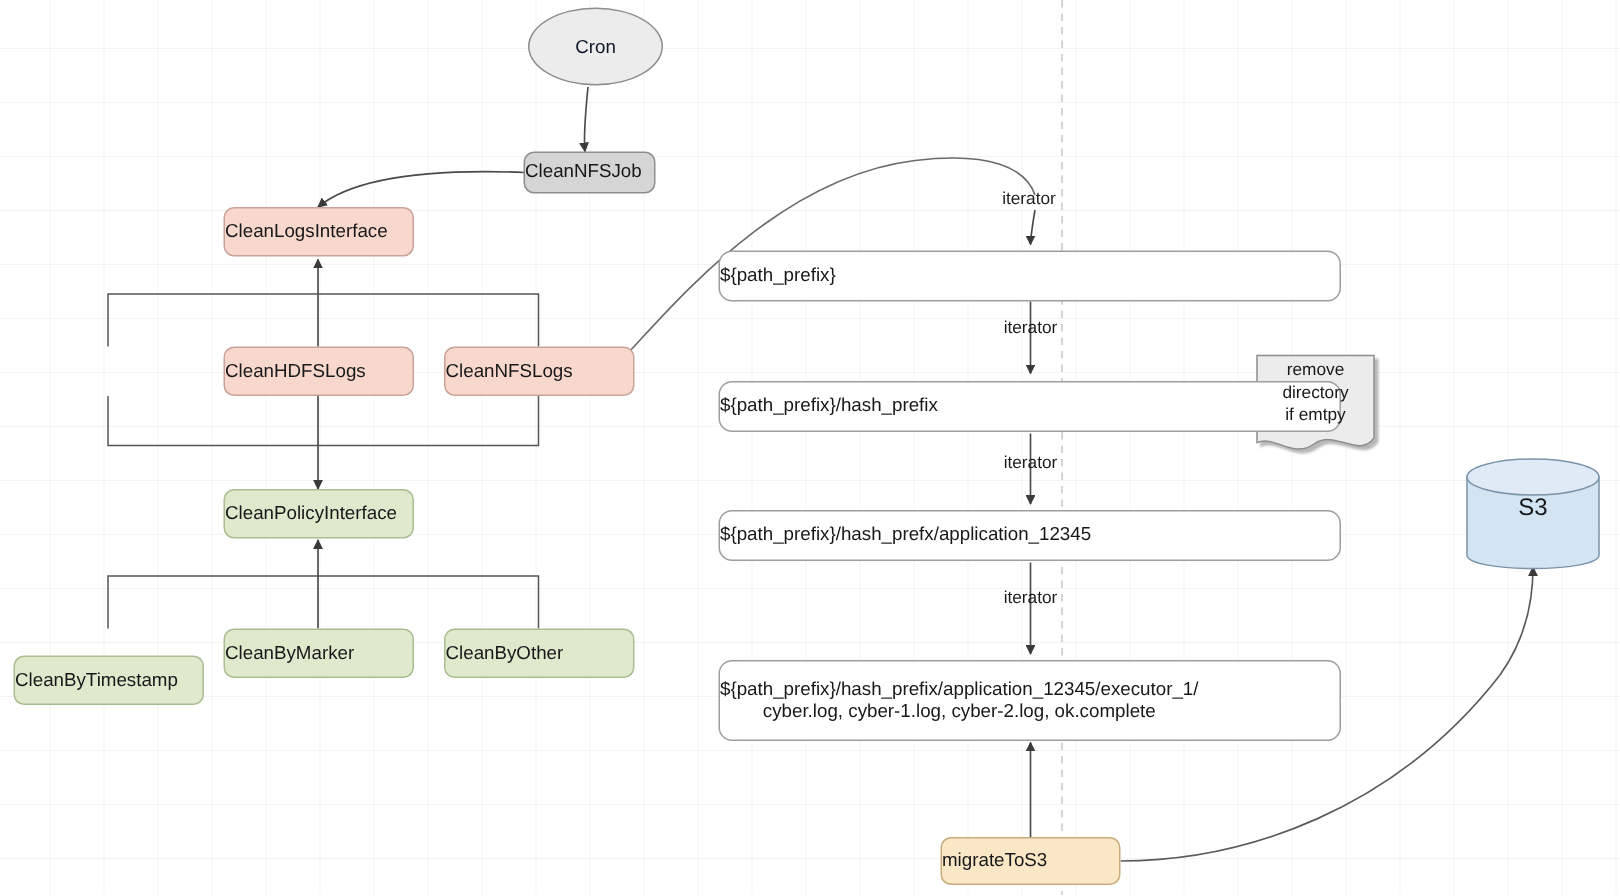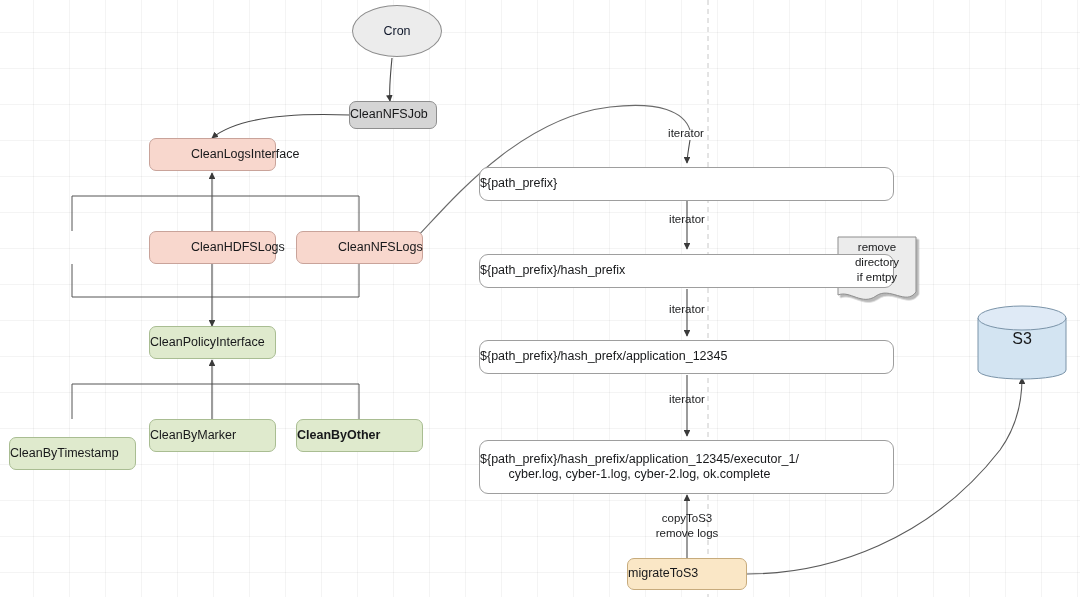--- a/index.html
+++ b/index.html
@@ -38,21 +38,20 @@
     color: #17181a;
     line-height: 1.22;
     border-radius: 7px;
     border: 1px solid #9b9b9b;
     background: #ffffff;
     white-space: pre-line;
   }
   .node.pink {
     background: #f8d7cd;
     border-color: #c9a39a;
-    padding-left: 41px;
   }
   .node.green {
     background: #dfeacd;
     border-color: #a9bd92;
   }
   .node.gray {
     background: #d5d5d5;
     border-color: #8e8e8e;
   }
   .node.tan {
@@ -183,21 +182,21 @@
   </div>
 
   <div class="node green" style="left:9px; top:437px; width:127px; height:33px;">
     <span>CleanByTimestamp</span>
   </div>
 
   <div class="node green" style="left:149px; top:419px; width:127px; height:33px;">
     <span>CleanByMarker</span>
   </div>
 
-  <div class="node green" style="left:296px; top:419px; width:127px; height:33px;font-weight:bold;">
+  <div class="node green" style="left:296px; top:419px; width:127px; height:33px;">
     <span>CleanByOther</span>
   </div>
 
   <div class="node plain" style="left:479px; top:167px; width:415px; height:34px;">
     <span>${path_prefix}</span>
   </div>
 
   <div class="node plain" style="left:479px; top:254px; width:415px; height:34px;">
     <span>${path_prefix}/hash_prefix</span>
   </div>
@@ -224,16 +223,14 @@
 if emtpy</div>
 
   <div class="edge-label" style="left:646px; top:126px; width:80px;">iterator</div>
 
   <div class="edge-label" style="left:647px; top:212px; width:80px;">iterator</div>
 
   <div class="edge-label" style="left:647px; top:302px; width:80px;">iterator</div>
 
   <div class="edge-label" style="left:647px; top:392px; width:80px;">iterator</div>
 
-  <div class="edge-label" style="left:637px; top:511px; width:100px;">copyToS3
-remove logs</div>
 
 </div>
 
 </body></html>

